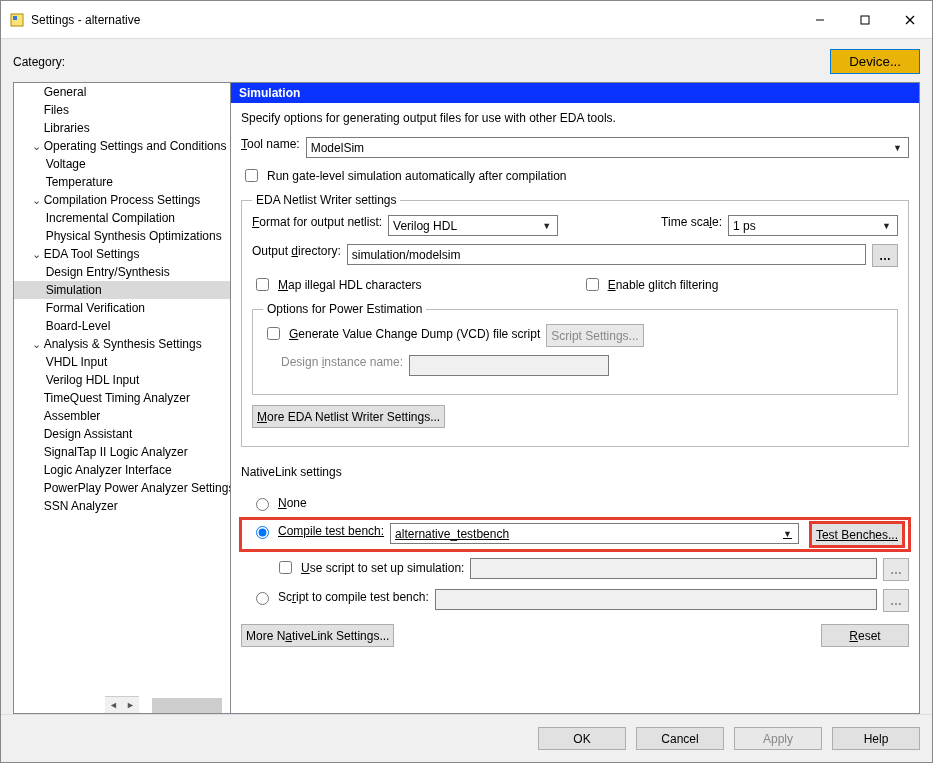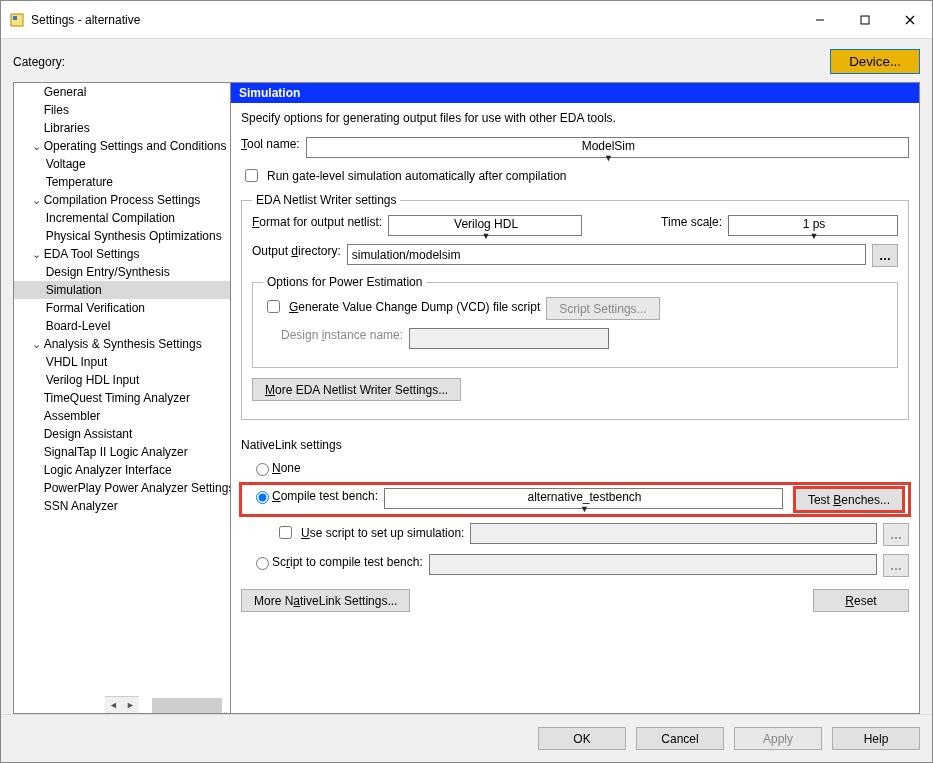--- a/index.html
+++ b/index.html
@@ -32,33 +32,33 @@
   .content-pane { flex: 1; border: 1px solid #828790; border-left: none; background: #fff; display: flex; flex-direction: column; overflow: hidden; }
   .section-header { background: #0a33ff; color: #fff; font-weight: bold; padding: 3px 8px; font-size: 12px; }
   .section-desc { padding: 8px 18px 12px 10px; }
   .content-body { padding: 0 10px 10px 10px; flex: 1; overflow: auto; }
 
   .row { display: flex; align-items: flex-start; margin-bottom: 8px; gap: 6px; }
   .row label { white-space: nowrap; }
   select, input[type=text].inp, .combo {
     border: 1px solid #7a7a7a; height: 21px; font-size: 12px; padding: 1px 4px; background: #fff;
   }
-  .combo { display: flex; align-items: center; justify-content: space-between; padding-right: 2px; flex-direction: column; }
+  .combo { display: flex; align-items: center; justify-content: space-between; padding-right: 2px; }
   .combo .arrow { font-size: 9px; color: #222; padding: 0 4px; }
 
   fieldset.grp { border: 1px solid #bbb; margin: 6px 0 10px 0; padding: 8px 10px 10px 10px; }
   fieldset.grp > legend { font-size: 12px; padding: 0 4px; }
 
   .chk { display: inline-flex; align-items: center; gap: 6px; }
   .chk input { width: 13px; height: 13px; }
 
-  .radio { display: inline-flex; align-items: center; }
+  .radio { display: inline-flex; align-items: center; gap: 6px; }
   .radio input { width: 13px; height: 13px; }
 
-  .btn { border: 1px solid #adadad; background: #e1e1e1; height: 23px; padding: 0 12px; font-size: 12px; cursor: default; display: inline-flex; align-items: center; justify-content: center; }
+  .btn { border: 1px solid #adadad; background: #e1e1e1; height: 23px; padding: 0 4px; font-size: 12px; cursor: default; display: inline-flex; align-items: center; justify-content: center; }
   .btn.disabled { color: #888; background: #e8e8e8; }
   .browse-btn { width: 26px; padding: 0; justify-content: center; font-weight: bold; }
 
   .hl-red { outline: 3px solid #e53c2f; outline-offset: -1px; }
 
   .dialog-buttons { display: flex; justify-content: flex-end; gap: 10px; padding: 12px; border-top: 1px solid #ddd; background: #f0f0f0; }
   .dialog-buttons .btn { width: 88px; }
 
   u.accel { text-decoration: underline; }
 </style>
@@ -156,38 +156,49 @@
             <input type="checkbox" style="">
               <span>Run gate-level simulation automatically after compilation</span>
           </label>
         </div>
 
         <fieldset class="grp">
           <legend>EDA Netlist Writer settings</legend>
 
           <div class="row">
             <label><u class="accel">F</u>ormat for output netlist:</label>
-            <div class="combo" style="width:194px">
+            <div class="combo" style="width:170px">
               <span>Verilog HDL</span>
               <span class="arrow">▼</span>
             </div>
             <span class="spacer"></span>
             <label>Time sca<u class="accel">l</u>e:</label>
             <div class="combo" style="width:170px">
               <span>1 ps</span>
               <span class="arrow">▼</span>
             </div>
           </div>
 
           <div class="row">
             <label>Output <u class="accel">d</u>irectory:</label>
             <input type="text" class="inp" style="flex: 1 1 0%;" value="simulation/modelsim">
             <button class="btn browse-btn">…</button>
           </div>
 
+          <div class="row" style="gap:40px">
+            <label class="chk">
+              <input type="checkbox" style="">
+                <span><u class="accel">M</u>ap illegal HDL characters</span>
+            </label>
+            <span style="width:80px"></span>
+            <label class="chk">
+              <input type="checkbox" style="">
+                <span><u class="accel">E</u>nable glitch filtering</span>
+            </label>
+          </div>
 
           <fieldset class="grp">
             <legend>Options for Power Estimation</legend>
             <div class="row">
               <label class="chk">
                 <input type="checkbox" style="">
                   <span><u class="accel">G</u>enerate Value Change Dump (VCD) file script</span>
               </label>
               <button class="btn disabled">Script Settings...</button>
             </div>
@@ -198,30 +209,30 @@
           </fieldset>
 
           <div class="row">
             <button class="btn">
                 <span><u class="accel">M</u>ore EDA Netlist Writer Settings...</span>
               </button>
           </div>
         </fieldset>
 
         <fieldset class="grp" style="border:none; padding-left:0; padding-right:0; margin-top:0">
-          <div style="margin-bottom:8px">NativeLink settings</div>
+          <div style="margin-bottom:16px">NativeLink settings</div>
 
           <div class="row" style="padding-left:10px">
             <label class="radio">
               <input type="radio" name="nl" style="">
                 <span><u class="accel">N</u>one</span>
             </label>
           </div>
 
-          <div class="row hl-red" style="padding:4px 6px 4px 10px;">
+          <div class="row hl-red" style="padding:4px 6px 4px 10px;text-decoration:underline;">
             <label class="radio">
               <input type="radio" name="nl" checked="" style="">
                 <span><u class="accel">C</u>ompile test bench:</span>
             </label>
             <div class="combo" style="flex:1">
               <span>alternative_testbench</span>
               <span class="arrow">▼</span>
             </div>
             <button class="btn hl-red" style="margin-left:6px">
                 <span>Test <u class="accel">B</u>enches...</span>
@@ -244,21 +255,21 @@
             </label>
             <input type="text" class="inp" style="flex: 1 1 0%; background: rgb(240, 240, 240);" disabled="">
             <button class="btn browse-btn disabled">…</button>
           </div>
 
           <div class="row" style="margin-top:12px">
             <button class="btn">
                 <span>More N<u class="accel">a</u>tiveLink Settings...</span>
               </button>
             <span class="spacer"></span>
-            <button class="btn" style="width:96px">
+            <button class="btn" style="width:88px">
                 <span><u class="accel">R</u>eset</span>
               </button>
           </div>
         </fieldset>
 
       </div>
     </div>
   </div>
 
   <div class="dialog-buttons">

